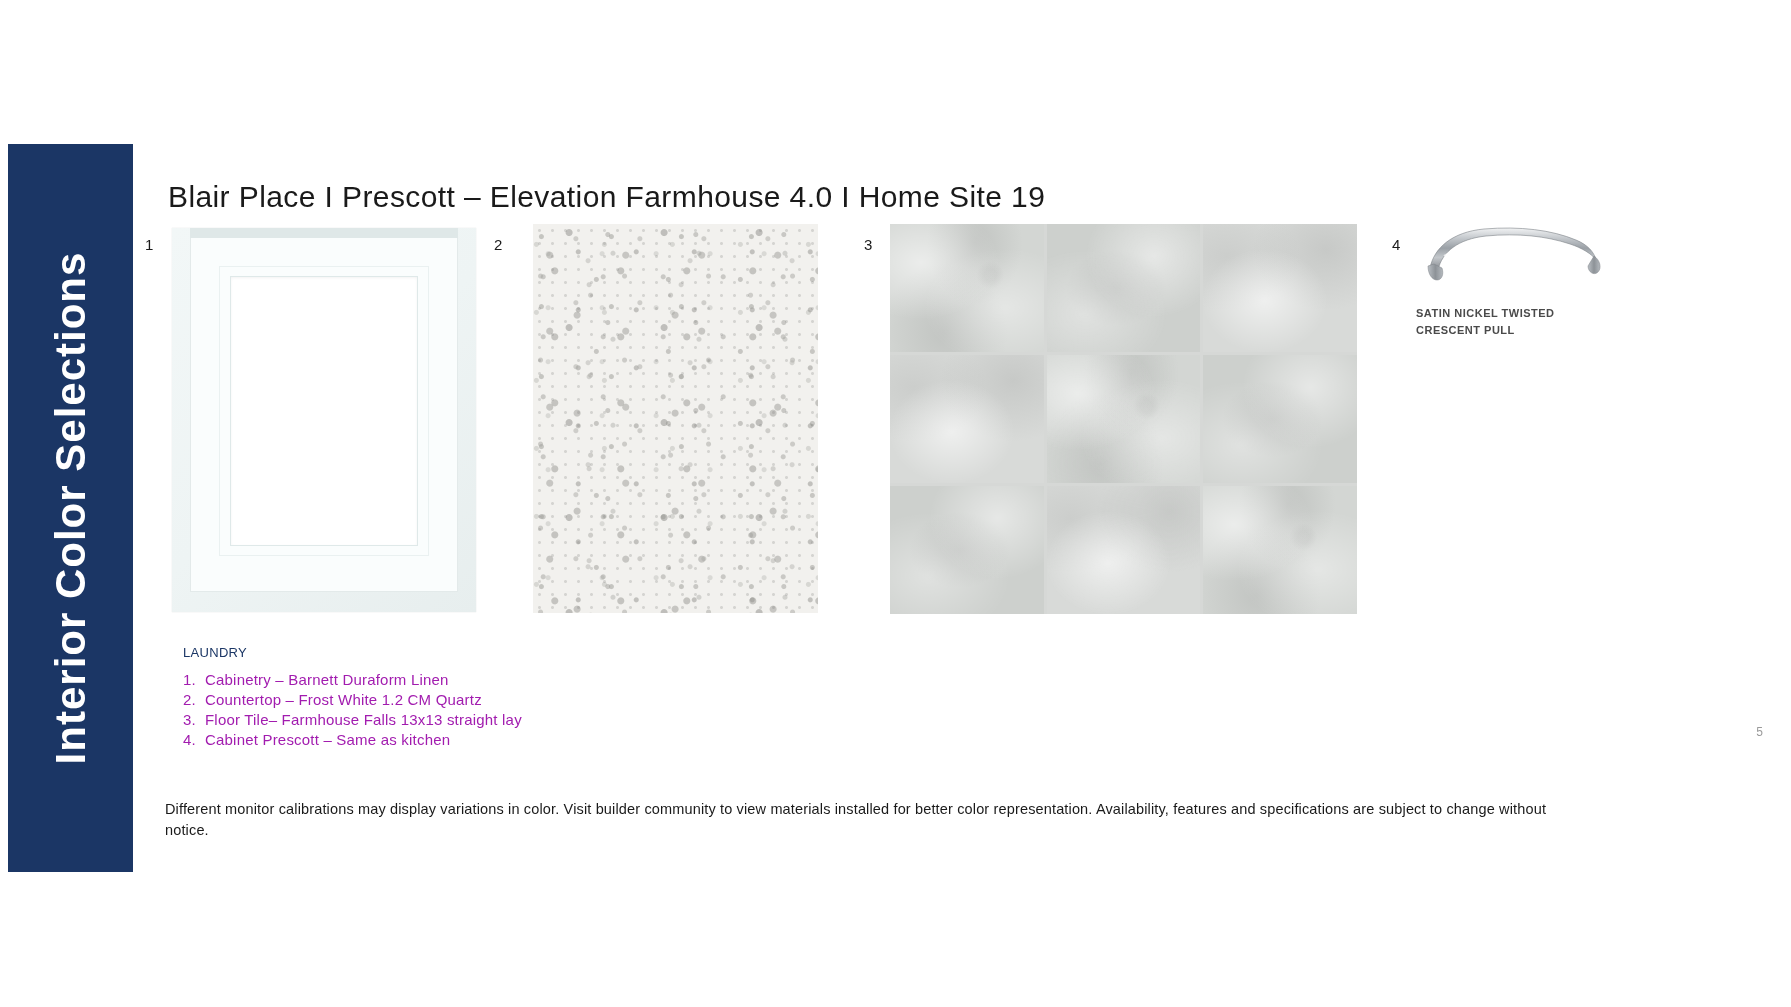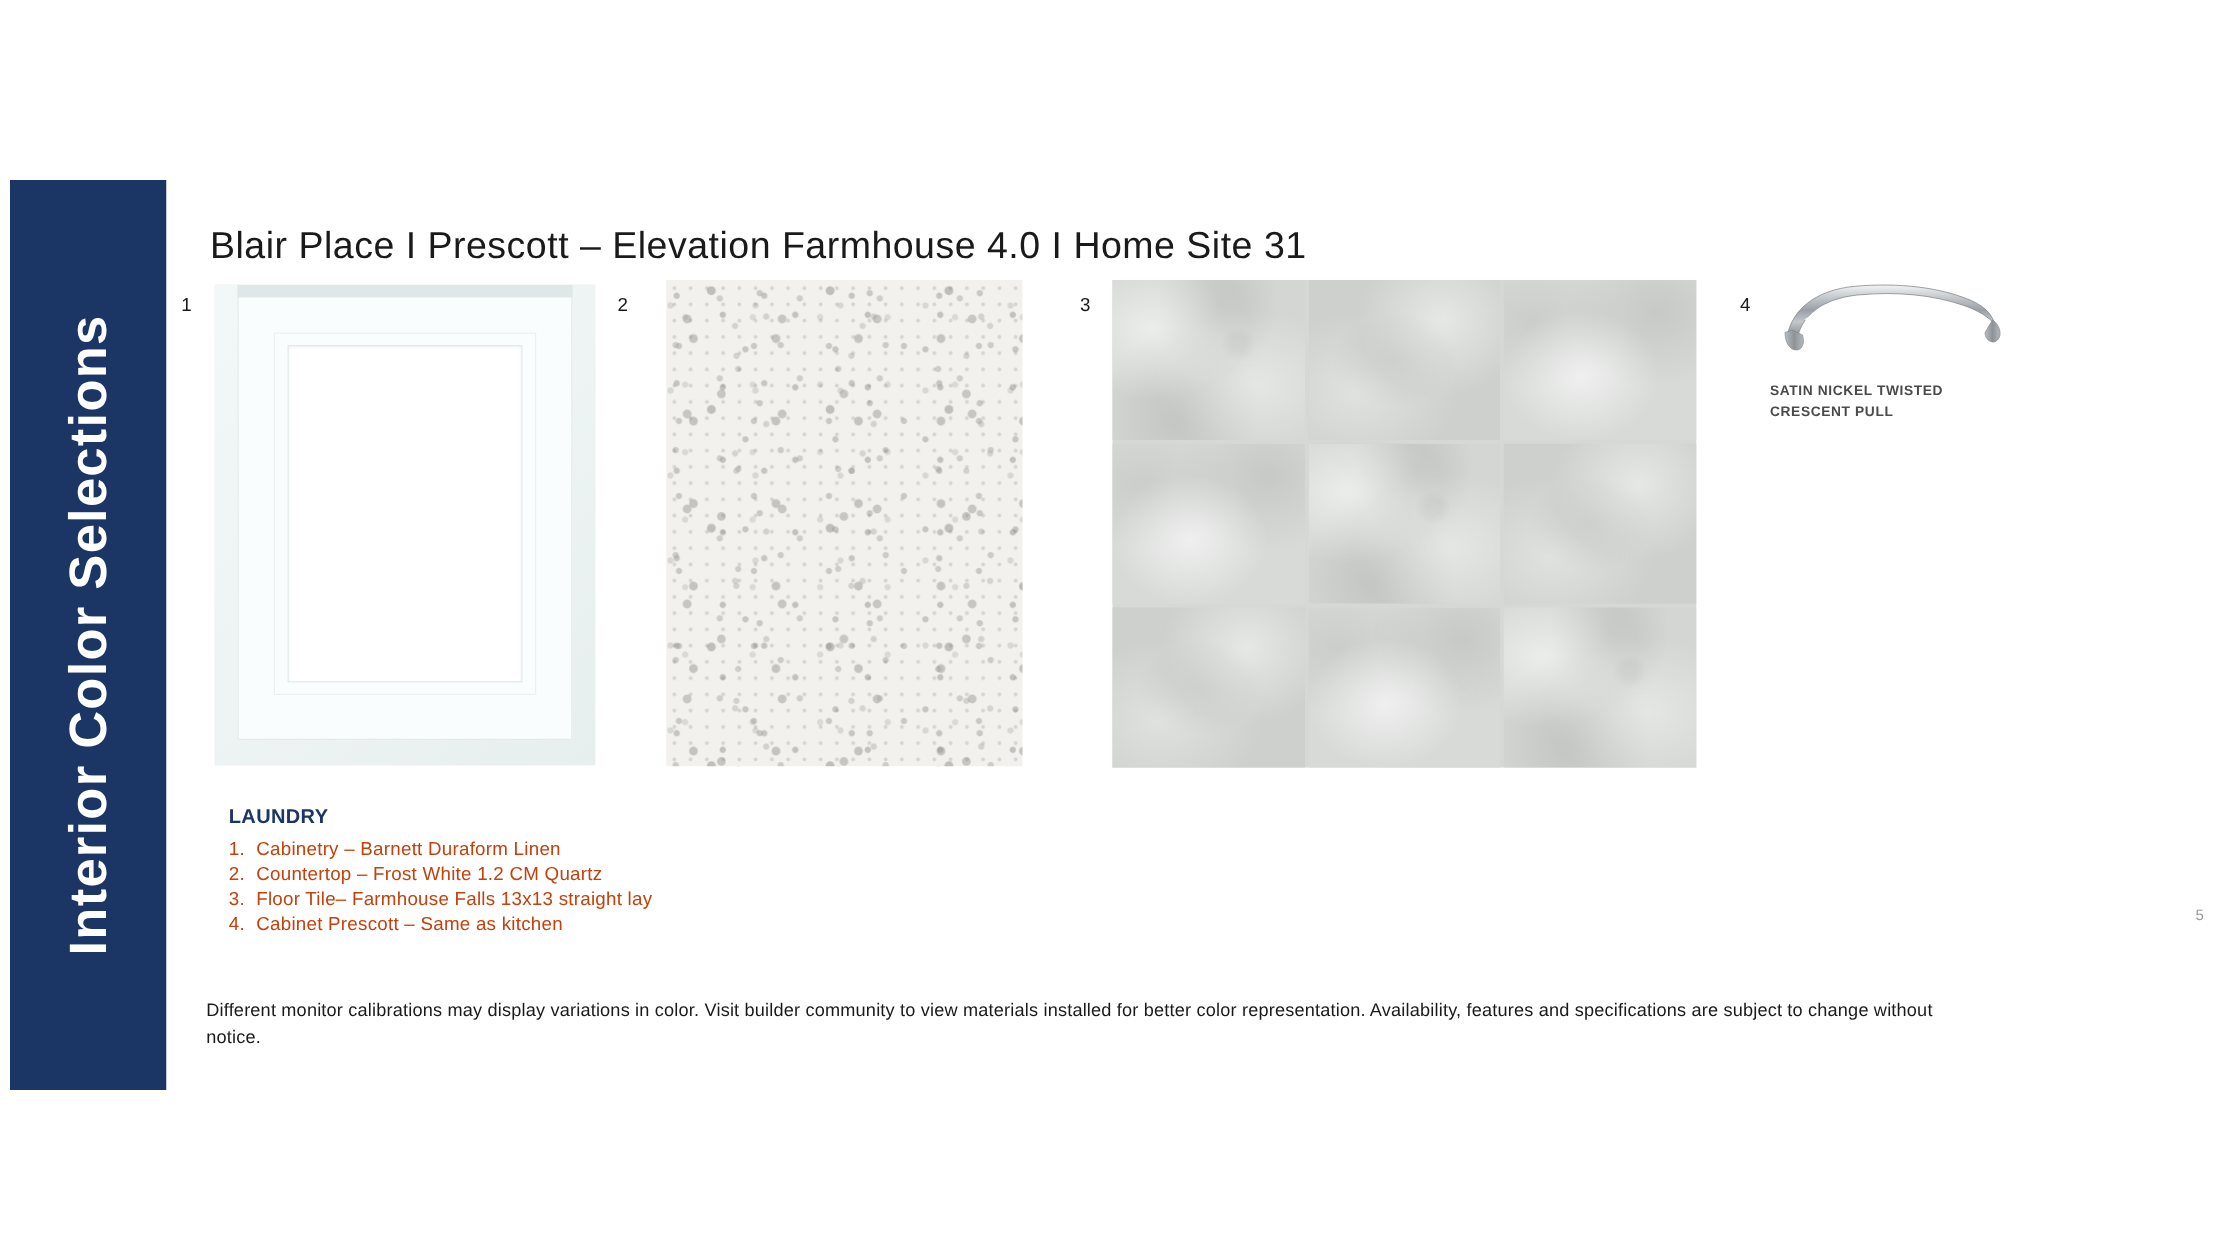--- a/index.html
+++ b/index.html
@@ -189,34 +189,34 @@
     letter-spacing: 0.5px;
     color: #4a4a4a;
     font-weight: bold;
   }
 
   
   .room-heading {
     position: absolute;
     left: 183px;
     top: 645px;
-    font-size: 16px;
-    font-weight: bold;
+    font-size: 13px;
+    font-weight: normal;
     color: #1b3665;
     letter-spacing: 0.3px;
   }
   .spec-list {
     position: absolute;
     left: 183px;
     top: 670px;
     margin: 0;
     padding: 0;
     list-style: none;
     font-size: 15px;
-    color: #c2410c;
+    color: #a21caf;
     letter-spacing: 0.2px;
   }
   .spec-list li {
     line-height: 20px;
     white-space: nowrap;
   }
   .spec-list li .idx {
     display: inline-block;
     width: 22px;
   }
@@ -243,21 +243,21 @@
     color: #9a9a9a;
   }
 </style>
 </head>
 <body>
 
 <div class="side-band">
   <div class="side-band-label">Interior Color Selections</div>
 </div>
 
-<div class="page-title">Blair Place   I   Prescott – Elevation Farmhouse 4.0   I   Home Site 31</div>
+<div class="page-title">Blair Place   I   Prescott – Elevation Farmhouse 4.0   I   Home Site 19</div>
 
 <div class="swatch-num num1">1</div>
 <div class="swatch-num num2">2</div>
 <div class="swatch-num num3">3</div>
 <div class="swatch-num num4">4</div>
 
 <div class="swatch-cabinet">
   <div class="door-outer"></div>
   <div class="door-rail-top"></div>
   <div class="door-inner-bevel"></div>

